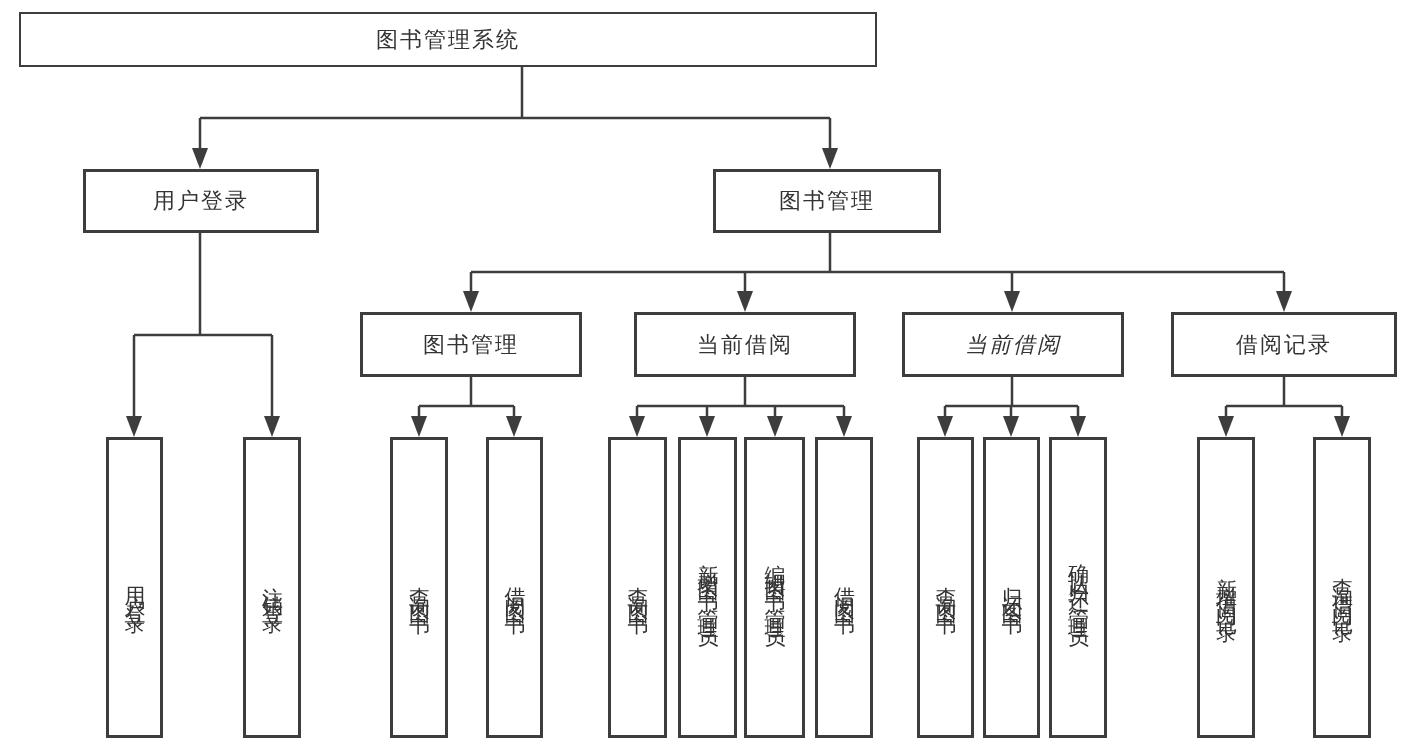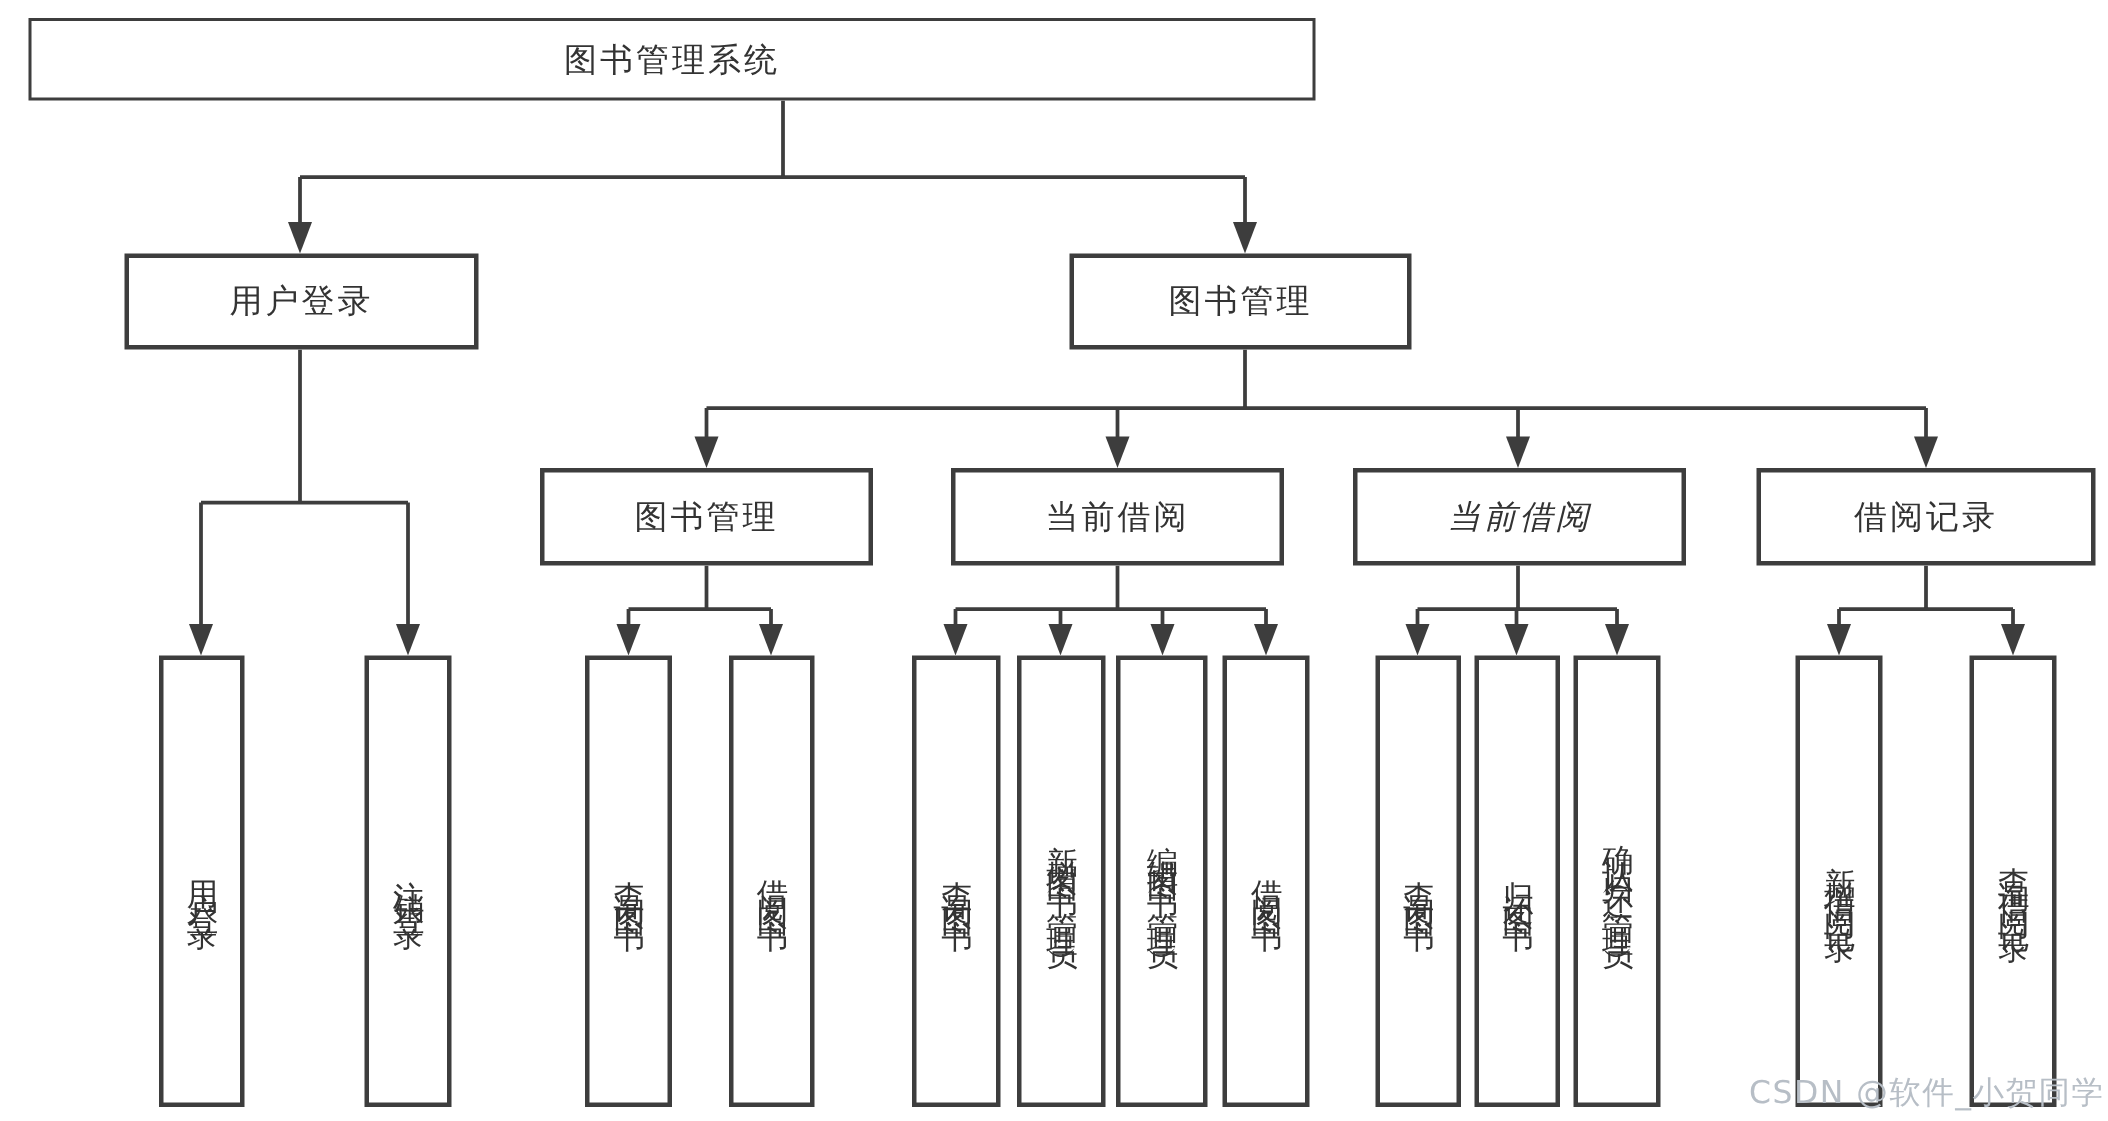--- a/index.html
+++ b/index.html
@@ -150,15 +150,14 @@
     <span class="vlabel">确认归还（管理员）</span>
   </div>
 
   <div class="node leaf" style="left:1197px;top:437px;width:58px;height:301px;">
     <span class="vlabel">新增借阅记录</span>
   </div>
   <div class="node leaf" style="left:1313px;top:437px;width:58px;height:301px;">
     <span class="vlabel">查询借阅记录</span>
   </div>
 
-  <div class="watermark">CSDN @软件_小贺同学</div>
 
 </div>
 
 </body></html>

